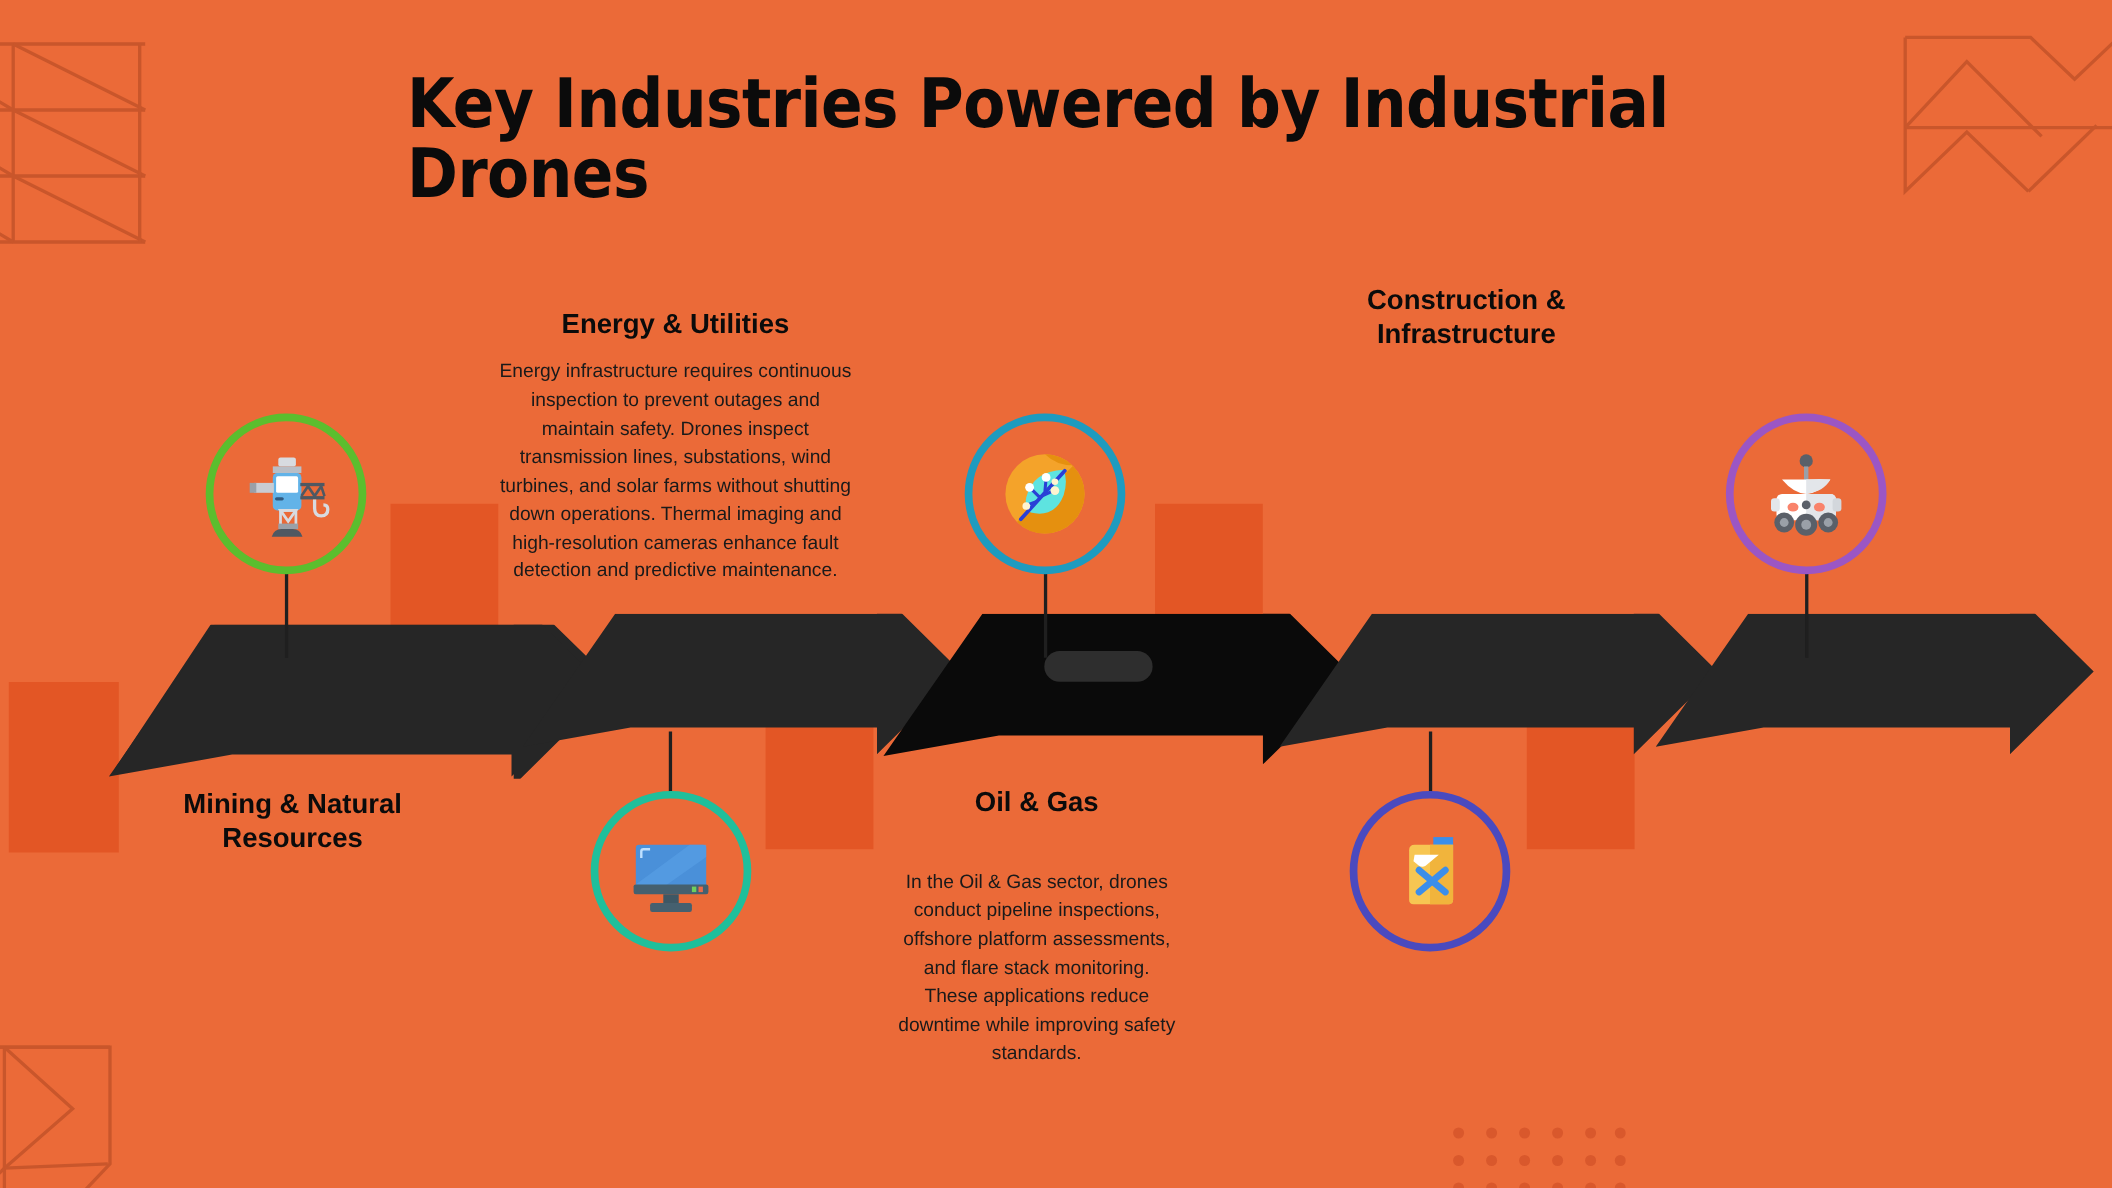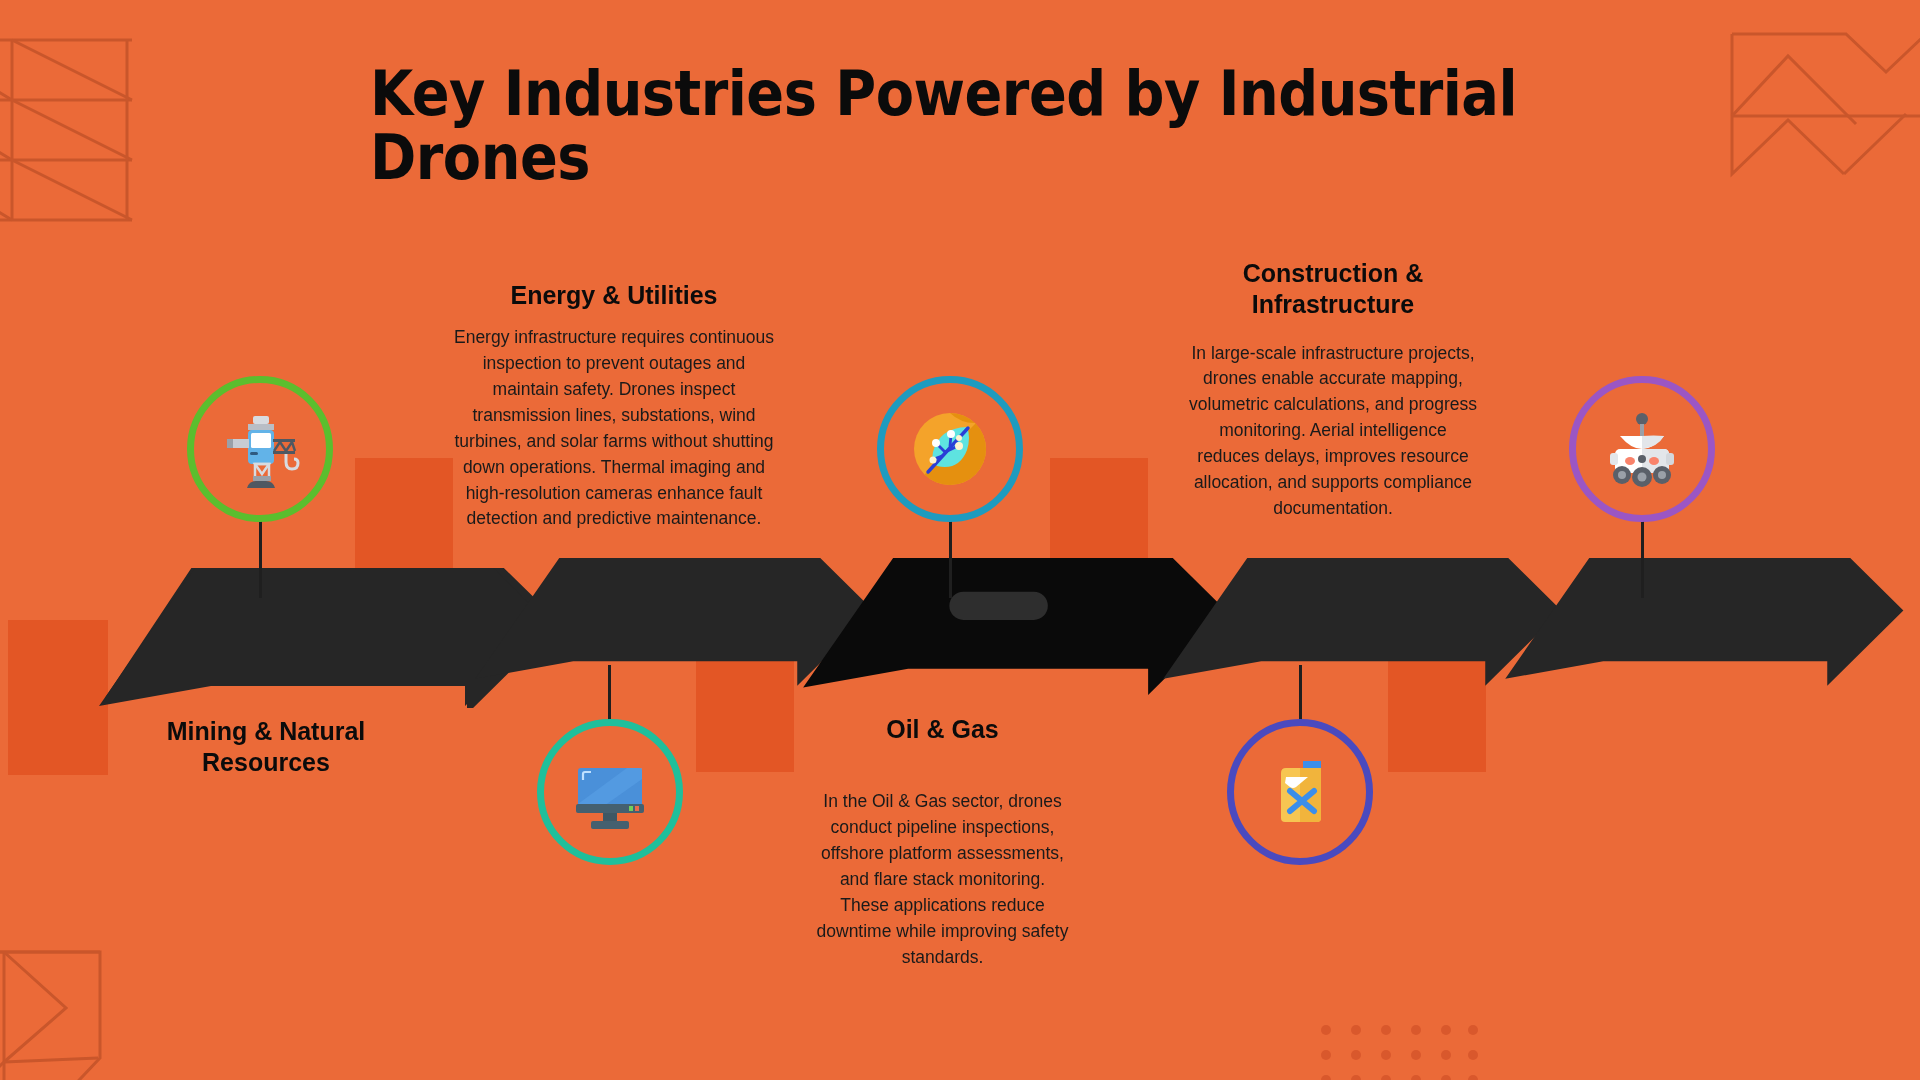--- a/index.html
+++ b/index.html
@@ -279,17 +279,16 @@
     <div class="sec-body">Energy infrastructure requires continuous inspection to prevent outages and maintain safety. Drones inspect transmission lines, substations, wind turbines, and solar farms without shutting down operations. Thermal imaging and high-resolution cameras enhance fault detection and predictive maintenance.</div>
   </div>
 
   <div class="sec" style="left:815px; top:714px; width:255px;">
     <div class="sec-head">Oil &amp; Gas</div>
     <div class="sec-body" style="margin-top:44px;">In the Oil &amp; Gas sector, drones conduct pipeline inspections, offshore platform assessments, and flare stack monitoring. These applications reduce downtime while improving safety standards.</div>
   </div>
 
   <div class="sec" style="left:1156px; top:258px; width:290px;margin-left:32px;">
     <div class="sec-head">Construction &amp; Infrastructure</div>
-    <div class="sec-body" style="margin-top:20px;">In large-scale infrastructure projects, drones enable accurate mapping, volumetric calculations, and progress monitoring. Aerial intelligence reduces delays, improves resource allocation, and supports compliance documentation.</div>
   </div>
 
 
 </div>
 
 </body></html>

